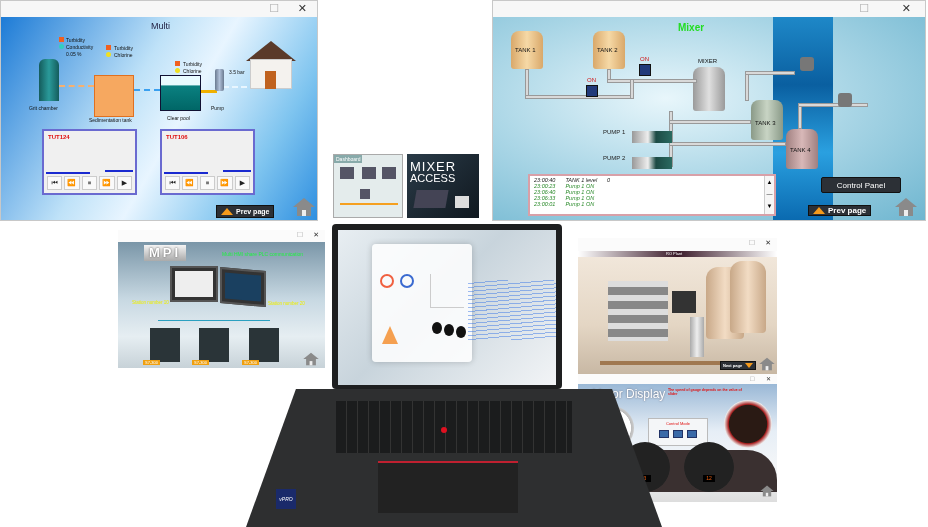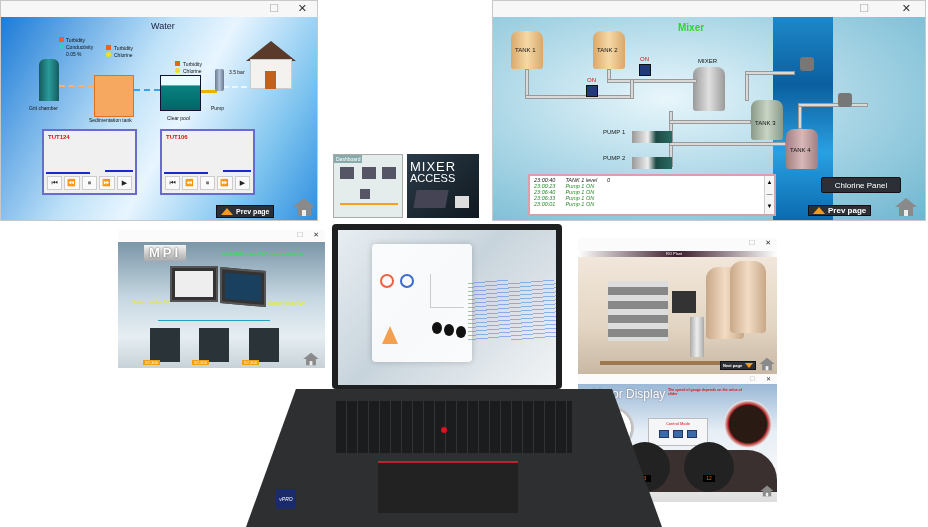--- a/index.html
+++ b/index.html
@@ -28,21 +28,21 @@
 </style>
 </head>
 <body>
 
 <div class="win" style="left:0;top:0;width:318px;height:221px;">
   <div class="titlebar">
     <span class="tb-btn" style="right:38px;color:#aaa">☐</span>
     <span class="tb-btn" style="right:10px">✕</span>
   </div>
   <div class="content" style="background:linear-gradient(120deg,#1d7bd6 0%,#bfe2f8 40%,#e8f5ff 55%,#7ec4ef 80%,#2f8fe0 100%);">
-    <div class="lbl" style="left:150px;top:4px;font-size:9px;color:#224">Water</div>
+    <div class="lbl" style="left:150px;top:4px;font-size:9px;color:#224">Multi</div>
 
     <div style="position:absolute;left:38px;top:42px;width:20px;height:42px;background:linear-gradient(90deg,#145c5c,#2a9a9a,#145c5c);border-radius:6px 6px 0 0"></div>
     <div style="position:absolute;left:58px;top:20px;width:5px;height:5px;background:#f06020"></div>
     <div style="position:absolute;left:58px;top:27px;width:5px;height:5px;border-radius:50%;background:#30d0c0"></div>
     <div class="lbl" style="left:65px;top:20px;font-size:5px">Turbidity</div>
     <div class="lbl" style="left:65px;top:27px;font-size:5px">Conductivity</div>
     <div class="lbl" style="left:65px;top:34px;font-size:5px">0.05 %</div>
     <div class="lbl" style="left:28px;top:88px;font-size:5px">Grit chamber</div>
 
     <div style="position:absolute;left:93px;top:58px;width:40px;height:42px;background:#f6a860;border:1px solid #e07020"></div>
@@ -175,21 +175,21 @@
           <span>Pump 1 ON</span>
         </div>
       <div style="display:flex;gap:10px;color:#2a8a2a">
           <span>23:00:01</span>
           <span>Pump 1 ON</span>
         </div>
       <div style="position:absolute;right:0;top:0;width:10px;height:100%;border-left:1px solid #ccc;background:#f6f6f6;font-size:6px;text-align:center;line-height:12px;font-style:normal">▲<br>—<br>▼</div>
     </div>
 
     <div class="navbtn" style="left:328px;top:160px;width:80px;height:16px;font-weight:normal;justify-content:center;border-radius:2px">
-      <span>Chlorine Panel</span>
+      <span>Control Panel</span>
     </div>
     <div class="navbtn" style="left:315px;top:188px;height:11px">
       <span class="arr-up"></span>
       <span>Prev page</span>
     </div>
 
     <div class="home" style="left:402px;top:181px">
       <div class="roof"></div>
         <div class="base"></div>
         <div class="door"></div>

